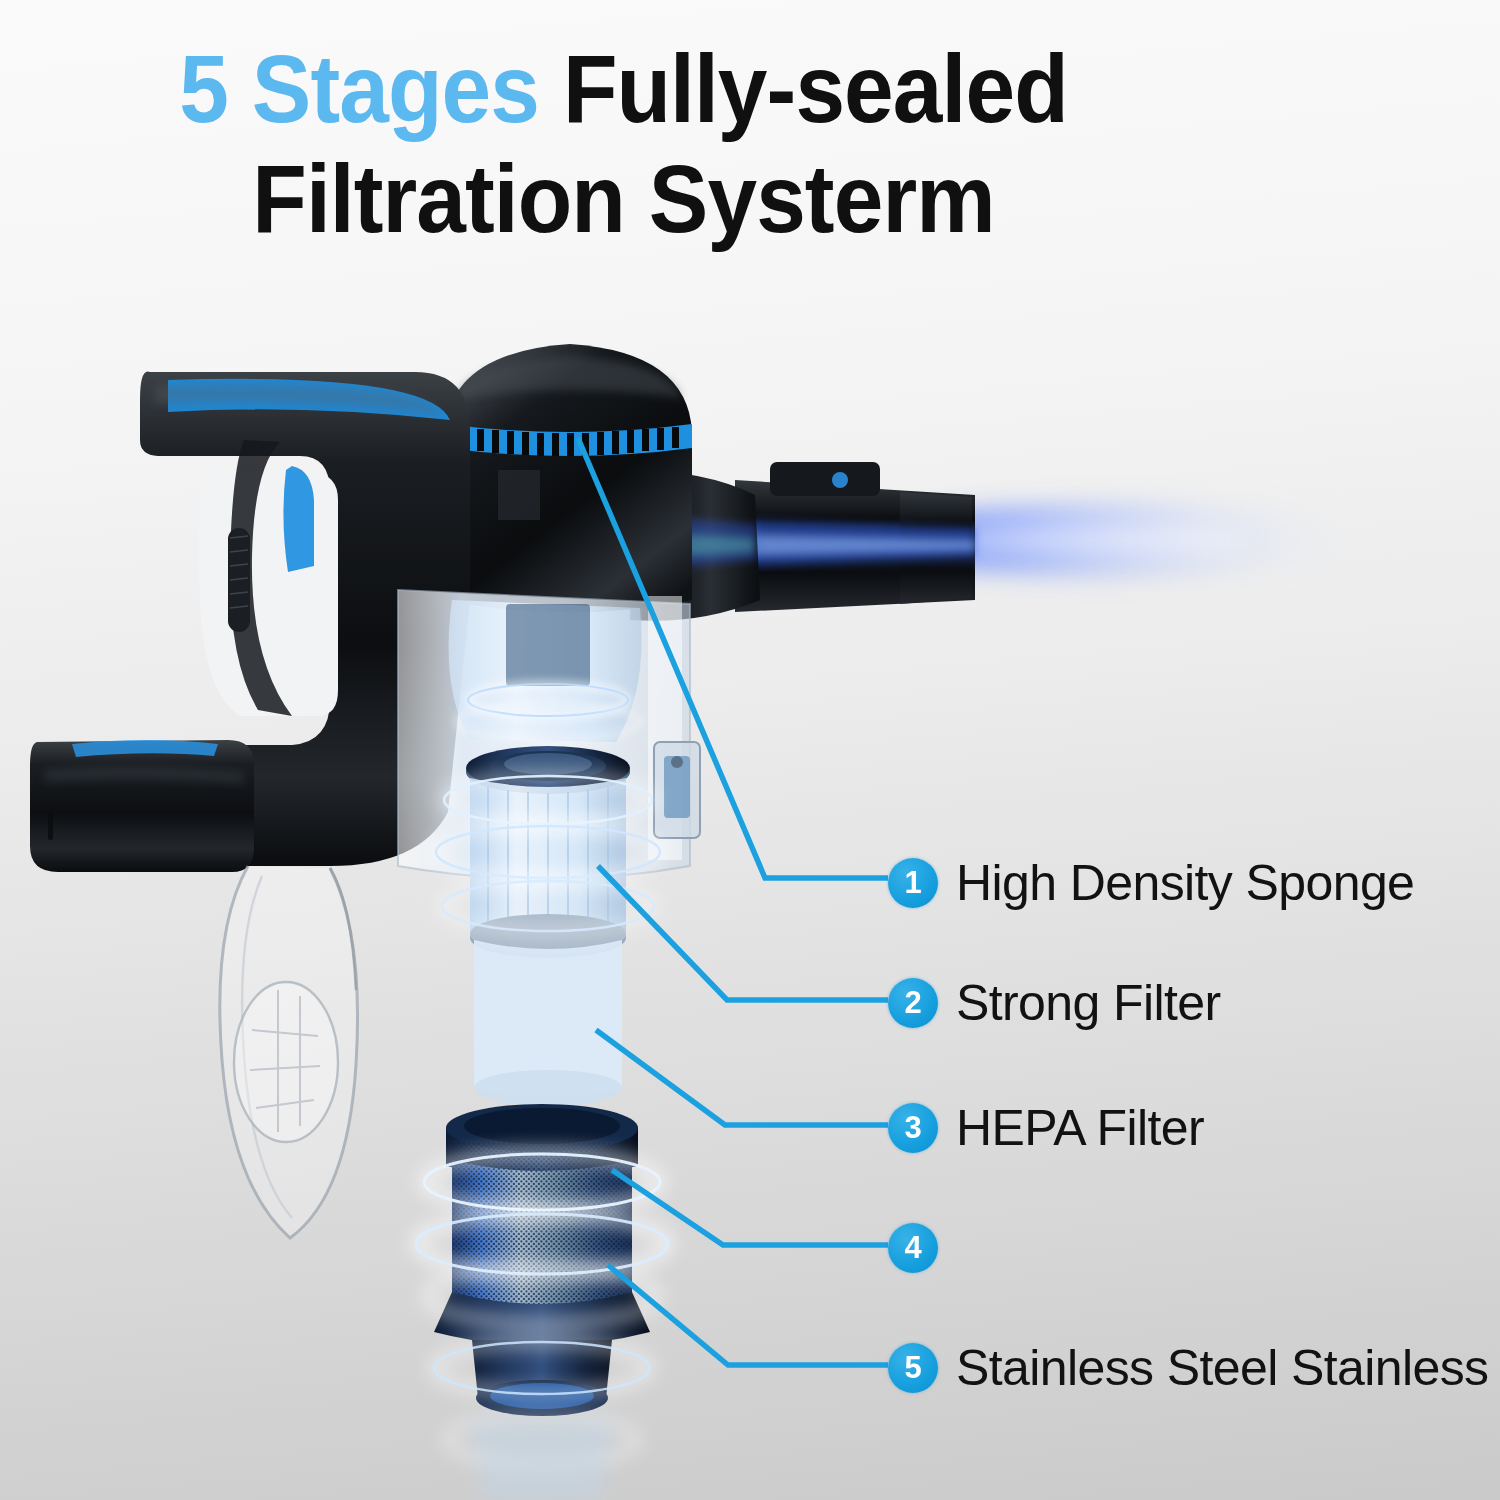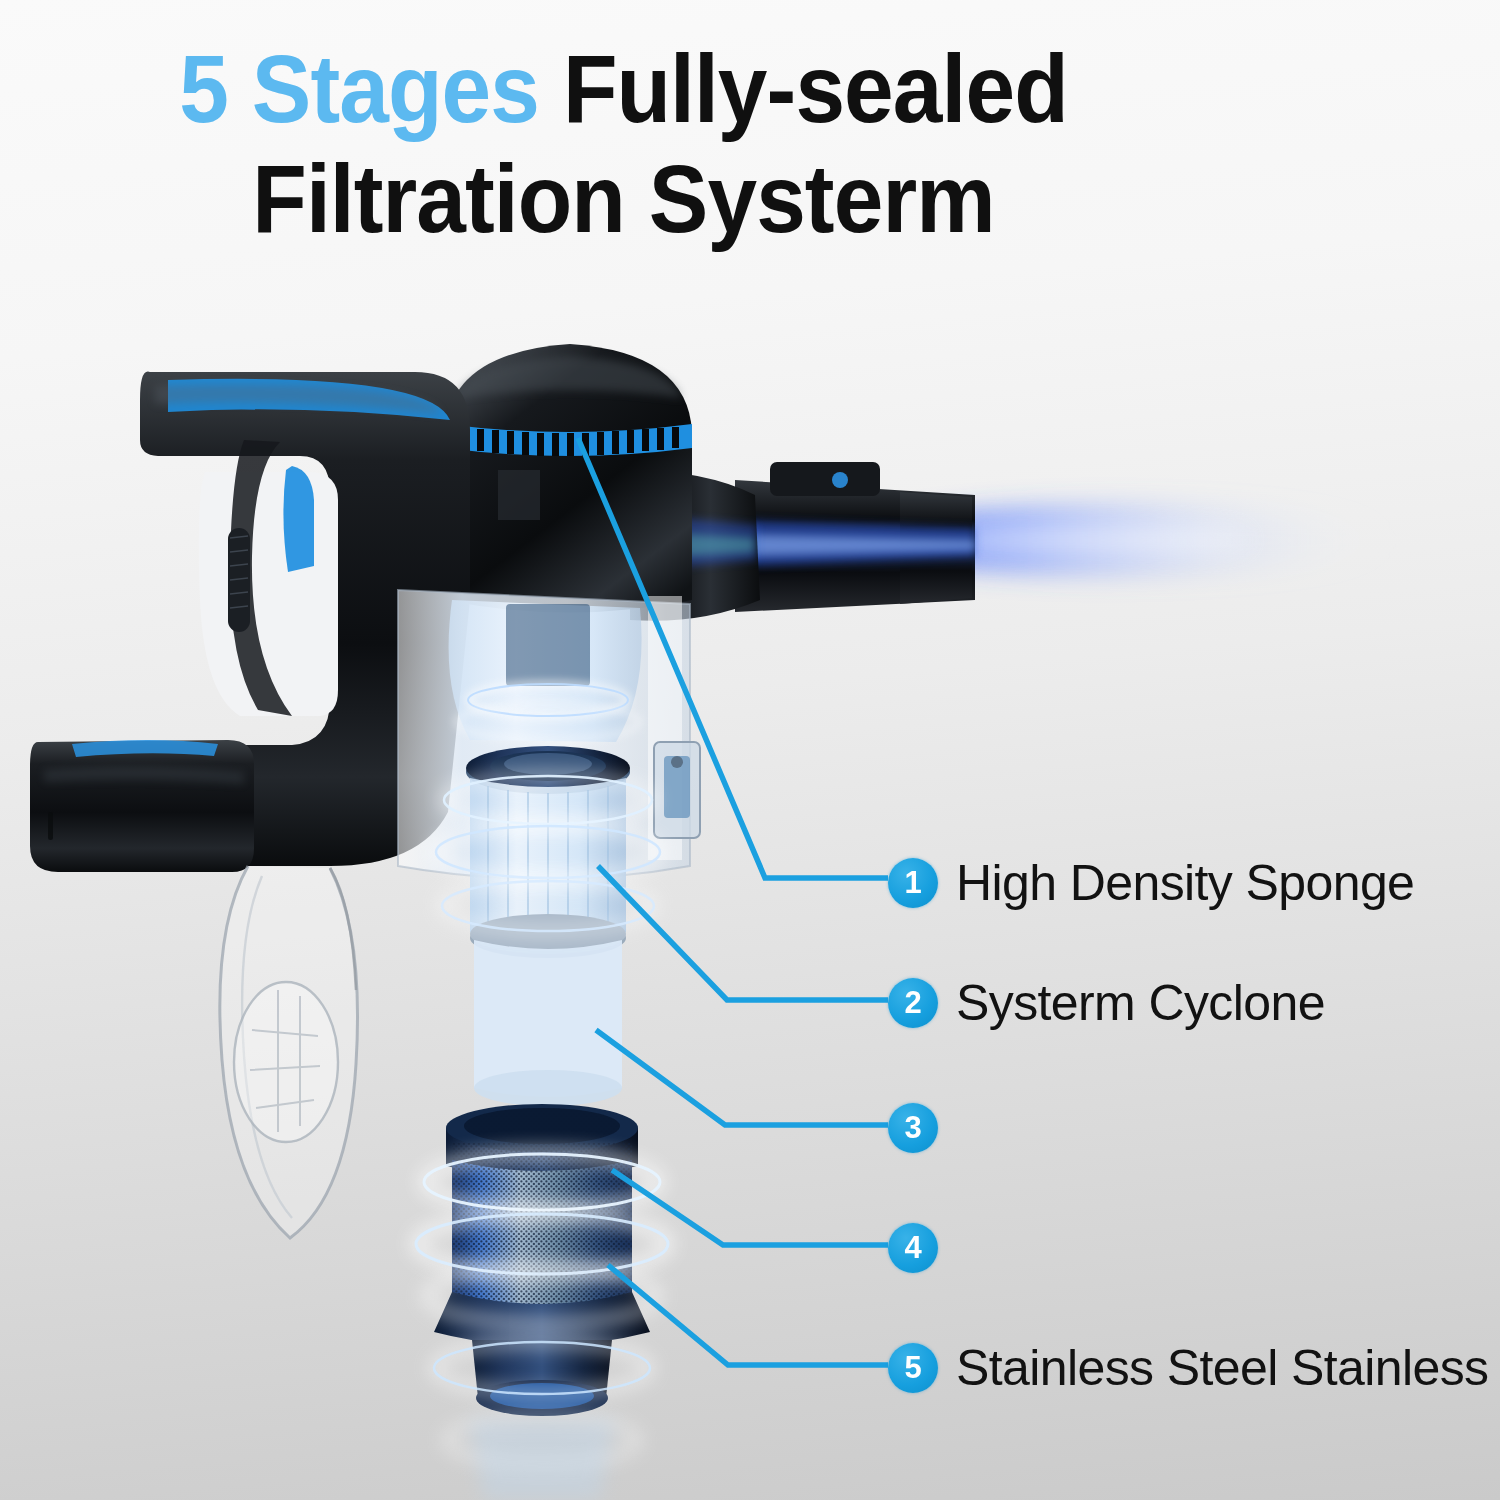--- a/index.html
+++ b/index.html
@@ -335,24 +335,25 @@
   </g>
 </svg>
 
 <div id="legend">
   <div class="legend-row" style="top:0px">
     <span class="num-badge">1</span>
     <span class="legend-label">High Density Sponge</span>
   </div>
   <div class="legend-row" style="top:120px">
     <span class="num-badge">2</span>
-    <span class="legend-label">Systerm Cyclone</span>
+    <span class="legend-label">Strong Filter</span>
   </div>
   <div class="legend-row" style="top:245px">
     <span class="num-badge">3</span>
+    <span class="legend-label">HEPA Filter</span>
   </div>
   <div class="legend-row" style="top:365px">
     <span class="num-badge">4</span>
   </div>
   <div class="legend-row" style="top:485px">
     <span class="num-badge">5</span>
     <span class="legend-label">Stainless Steel Stainless</span>
   </div>
 </div>
 

